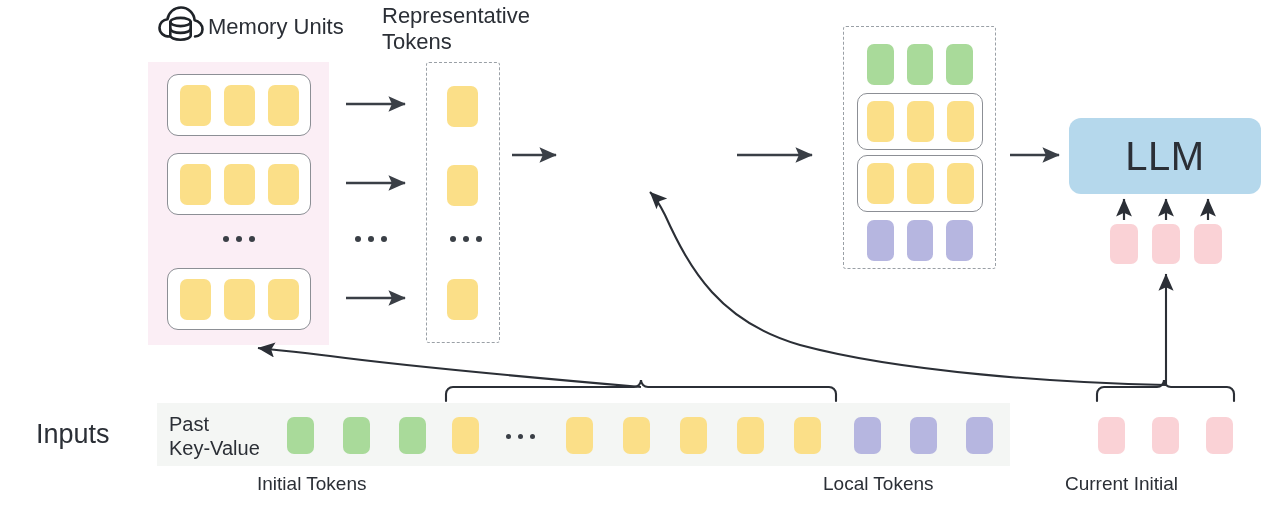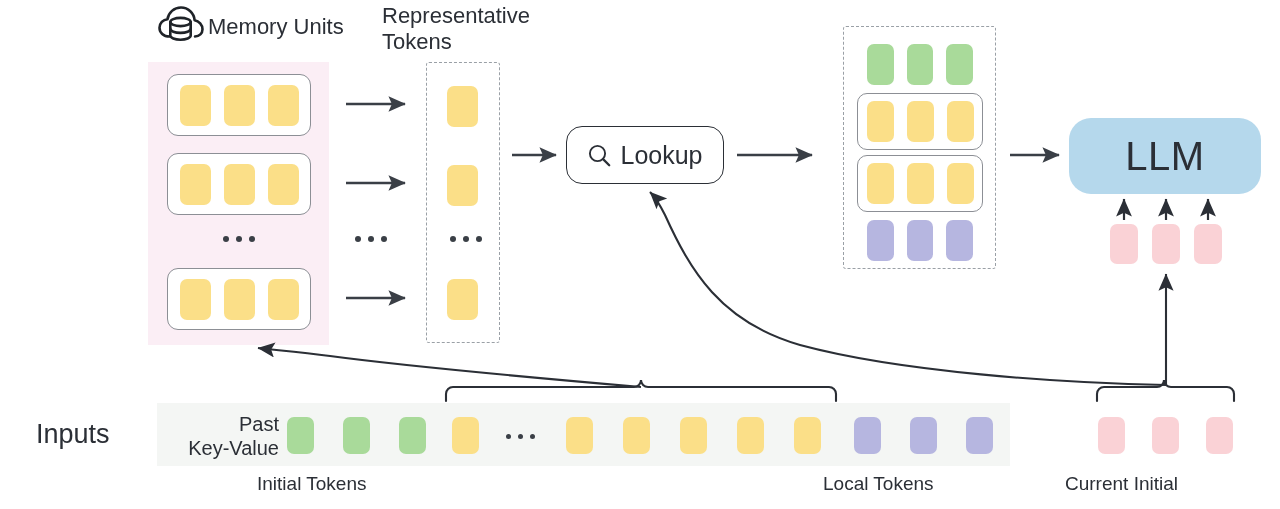--- a/index.html
+++ b/index.html
@@ -10,21 +10,21 @@
   }
   #stage{position:absolute;left:0;top:0;width:1280px;height:509px;}
 
   
   .abs{position:absolute;}
 
   
   .lbl{position:absolute;color:#2b2f36;line-height:1.18;white-space:pre-line;}
   .lbl-xl{font-size:27px;}
   .lbl-lg{font-size:22px;}
-  .lbl-md{font-size:20px;text-align:right;}
+  .lbl-md{font-size:20px;}
   .lbl-sm{font-size:19px;}
   .center{}
 
   
   .pink-region{
     position:absolute;background:#fbeef5;
   }
   .gray-region{
     position:absolute;background:#f4f6f4;
   }
@@ -131,29 +131,20 @@
   <div class="dashbox" style="left:426px;top:62px;width:74px;height:281px;"></div>
   <div class="tok tok-y" style="position:absolute;left:447px;top:86px;width:31px;height:41px;"></div>
   <div class="tok tok-y" style="position:absolute;left:447px;top:165px;width:31px;height:41px;"></div>
   <div class="dots big" style="left:450px;top:236px;">
       <i></i>
       <i></i>
       <i></i>
     </div>
   <div class="tok tok-y" style="position:absolute;left:447px;top:279px;width:31px;height:41px;"></div>
 
-  <div class="lookup" style="left:566px;top:126px;width:158px;height:58px;">
-    <span style="display:block;width:25px;height:25px;">
-      <svg width="25" height="25" viewBox="0 0 25 25" fill="none">
-        <circle cx="10.5" cy="10.5" r="7.6" stroke="#2b2f36" stroke-width="1.9"></circle>
-        <path d="M16.1 16.1 L22.2 22.2" stroke="#2b2f36" stroke-width="2.3" stroke-linecap="round"></path>
-      </svg>
-    </span>
-    <span>Lookup</span>
-  </div>
 
   <div class="dashbox" style="left:843px;top:26px;width:153px;height:243px;"></div>
 
   <div class="abs" style="left:867px;top:44px;width:106px;height:41px;display:flex;gap:13px;">
     <span class="tok tok-g" style="width:27px;height:41px;"></span>
     <span class="tok tok-g" style="width:27px;height:41px;"></span>
     <span class="tok tok-g" style="width:27px;height:41px;"></span>
   </div>
 
   <div class="unit-card" style="left:857px;top:93px;width:126px;height:57px;gap:13px;border-radius:10px;">
@@ -167,21 +158,21 @@
     <span class="tok tok-y" style="width:27px;height:41px;"></span>
     <span class="tok tok-y" style="width:27px;height:41px;"></span>
   </div>
 
   <div class="abs" style="left:867px;top:220px;width:106px;height:41px;display:flex;gap:13px;">
     <span class="tok tok-p" style="width:27px;height:41px;"></span>
     <span class="tok tok-p" style="width:27px;height:41px;"></span>
     <span class="tok tok-p" style="width:27px;height:41px;"></span>
   </div>
 
-  <div class="llm" style="left:1069px;top:118px;width:192px;height:76px;border-radius:22px;">
+  <div class="llm" style="left:1069px;top:118px;width:192px;height:76px;">
     <span>LLM</span>
   </div>
 
   <div class="tok tok-r" style="position:absolute;left:1110px;top:224px;width:28px;height:40px;"></div>
   <div class="tok tok-r" style="position:absolute;left:1152px;top:224px;width:28px;height:40px;"></div>
   <div class="tok tok-r" style="position:absolute;left:1194px;top:224px;width:28px;height:40px;"></div>
 
   <div class="lbl lbl-md" style="left:169px;top:412px;width:110px;line-height:1.22;">Past
 Key-Value</div>
 

